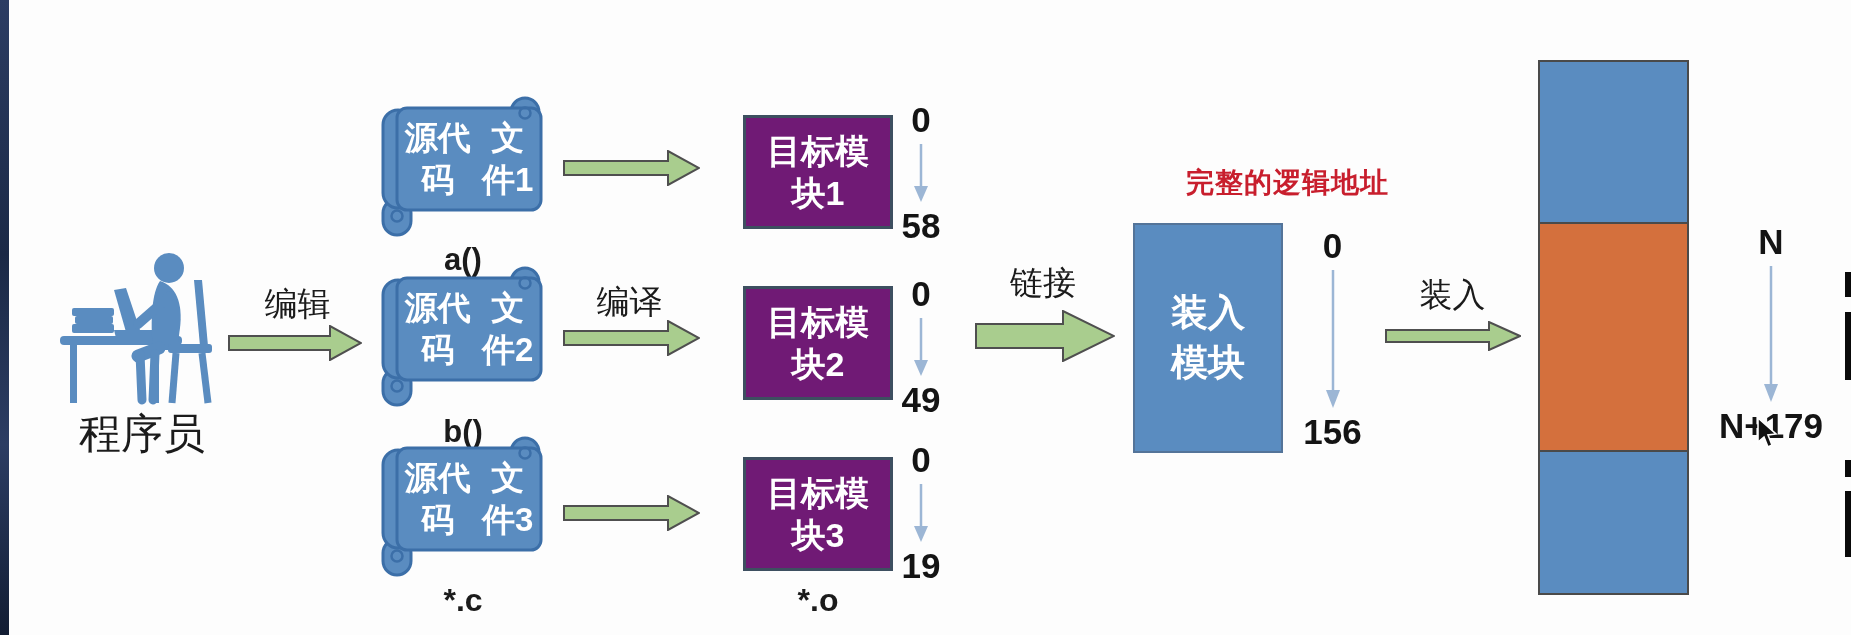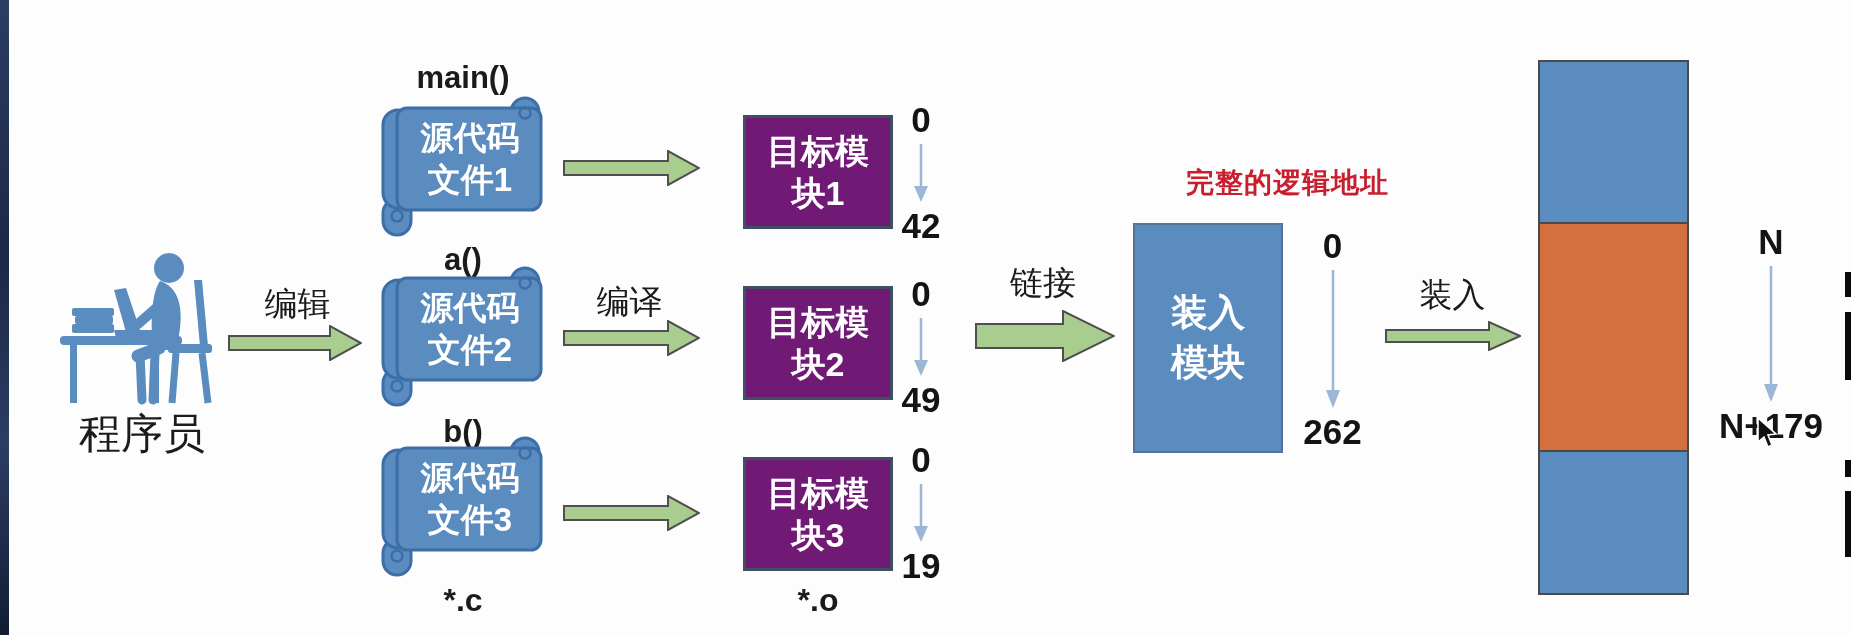--- a/index.html
+++ b/index.html
@@ -10,22 +10,22 @@
   }
   .abs { position:absolute; }
   .lbl { position:absolute; text-align:center; font-size:33px; color:#1b1b1b; }
   .func { position:absolute; text-align:center; font-size:31px; font-weight:bold; }
   .ext { position:absolute; text-align:center; font-size:32px; font-weight:bold; }
   .red { position:absolute; text-align:left; font-size:28px; font-weight:bold; color:#c81e2d; letter-spacing:1px; }
   .scroll-group { position:absolute; width:170px; height:142px; }
   .scroll-group svg { position:absolute; left:0; top:0; }
   .scroll-text {
     position:absolute; left:22px; top:14px; width:140px; height:98px;
-    display:flex; flex-direction:column; align-items:center; justify-content:center;
-    color:#fff; font-size:33px; font-weight:bold; line-height:42px; text-align:right;
+    display:flex; flex-direction:row; align-items:center; justify-content:center;
+    color:#fff; font-size:33px; font-weight:bold; line-height:42px; text-align:center;
   }
   .module-box {
     position:absolute; left:743px; width:150px; height:114px; background:#701a75;
     border:3px solid #3d4f60; display:flex; flex-direction:column; align-items:center;
     justify-content:center; color:#fff; font-size:34px; font-weight:bold; line-height:42px; text-align:center;
   }
   .load-box {
     position:absolute; left:1133px; top:223px; width:150px; height:230px; background:#5a8cc0;
     border:2px solid #547499; display:flex; flex-direction:column; align-items:center;
     justify-content:center; color:#fff; font-size:37px; font-weight:bold; line-height:50px; text-align:center;
@@ -74,21 +74,20 @@
       <path d="M146,105 L152,155" stroke="#5a8cc0" stroke-width="7" fill="none"></path>
     </g>
   </svg>
   <div class="lbl" style="left:62px;top:406px;width:160px;font-size:42px;">程序员</div>
 
   <div class="lbl" style="left:250px;top:282px;width:95px;">编辑</div>
   <svg class="green-arrow" style="left:228px;top:325px;" width="134" height="36" viewBox="0 0 134 36">
     <polygon points="1,11 102,11 102,1 133,18 102,35 102,25 1,25" fill="#a9cd8e" stroke="#4f4f4f" stroke-width="2"></polygon>
   </svg>
 
-  <div class="func" style="left:378px;top:60px;width:170px;">main()</div>
   <div class="scroll-group" style="left:378px;top:96px;">
     <svg width="170" height="142" viewBox="0 0 170 142">
       <g fill="#5a8cc0" stroke="#3c6fa8" stroke-width="3">
         <rect x="133" y="2" width="28" height="32" rx="14"></rect>
         <rect x="5" y="103" width="28" height="36" rx="14"></rect>
         <rect x="5" y="14" width="30" height="98" rx="15"></rect>
         <rect x="19" y="12" width="144" height="102" rx="10"></rect>
       </g>
       <circle cx="147" cy="17" r="5.5" fill="none" stroke="#3c6fa8" stroke-width="2.5"></circle>
       <circle cx="19" cy="120" r="5.5" fill="none" stroke="#3c6fa8" stroke-width="2.5"></circle>
@@ -162,21 +161,21 @@
   </div>
   <div class="ext" style="left:743px;top:582px;width:150px;">*.o</div>
 
 
   <div class="addr-group" style="left:889px;top:100px;width:64px;">
     <span>0</span>
     <svg width="18" height="58" viewBox="0 0 18 58">
       <line x1="9" y1="0" x2="9" y2="44" stroke="#9cb6d5" stroke-width="2.5"></line>
       <polygon points="2,42 16,42 9,58" fill="#9cb6d5"></polygon>
     </svg>
-    <span>42</span>
+    <span>58</span>
   </div>
   <div class="addr-group" style="left:889px;top:274px;width:64px;">
     <span>0</span>
     <svg width="18" height="58" viewBox="0 0 18 58">
       <line x1="9" y1="0" x2="9" y2="44" stroke="#9cb6d5" stroke-width="2.5"></line>
       <polygon points="2,42 16,42 9,58" fill="#9cb6d5"></polygon>
     </svg>
     <span>49</span>
   </div>
   <div class="addr-group" style="left:889px;top:440px;width:64px;">
@@ -197,21 +196,21 @@
   <div class="load-box">
     <span>装入</span>
     <span>模块</span>
   </div>
   <div class="addr-group" style="left:1295px;top:226px;width:75px;">
     <span>0</span>
     <svg width="18" height="138" viewBox="0 0 18 138">
       <line x1="9" y1="0" x2="9" y2="122" stroke="#9cb6d5" stroke-width="2.5"></line>
       <polygon points="2,120 16,120 9,138" fill="#9cb6d5"></polygon>
     </svg>
-    <span>262</span>
+    <span>156</span>
   </div>
 
   <div class="lbl" style="left:1405px;top:273px;width:95px;">装入</div>
   <svg class="green-arrow" style="left:1385px;top:321px;" width="136" height="30" viewBox="0 0 136 30">
     <polygon points="1,9 104,9 104,1 135,15 104,29 104,21 1,21" fill="#a9cd8e" stroke="#4f4f4f" stroke-width="2"></polygon>
   </svg>
 
   <div class="mem-col">
     <div class="mem-sec" style="height:160px;background:#5a8cc0;"></div>
     <div class="mem-sec" style="height:230px;background:#d4703d;border-top:2px solid #4a4a4a;border-bottom:2px solid #4a4a4a;"></div>

